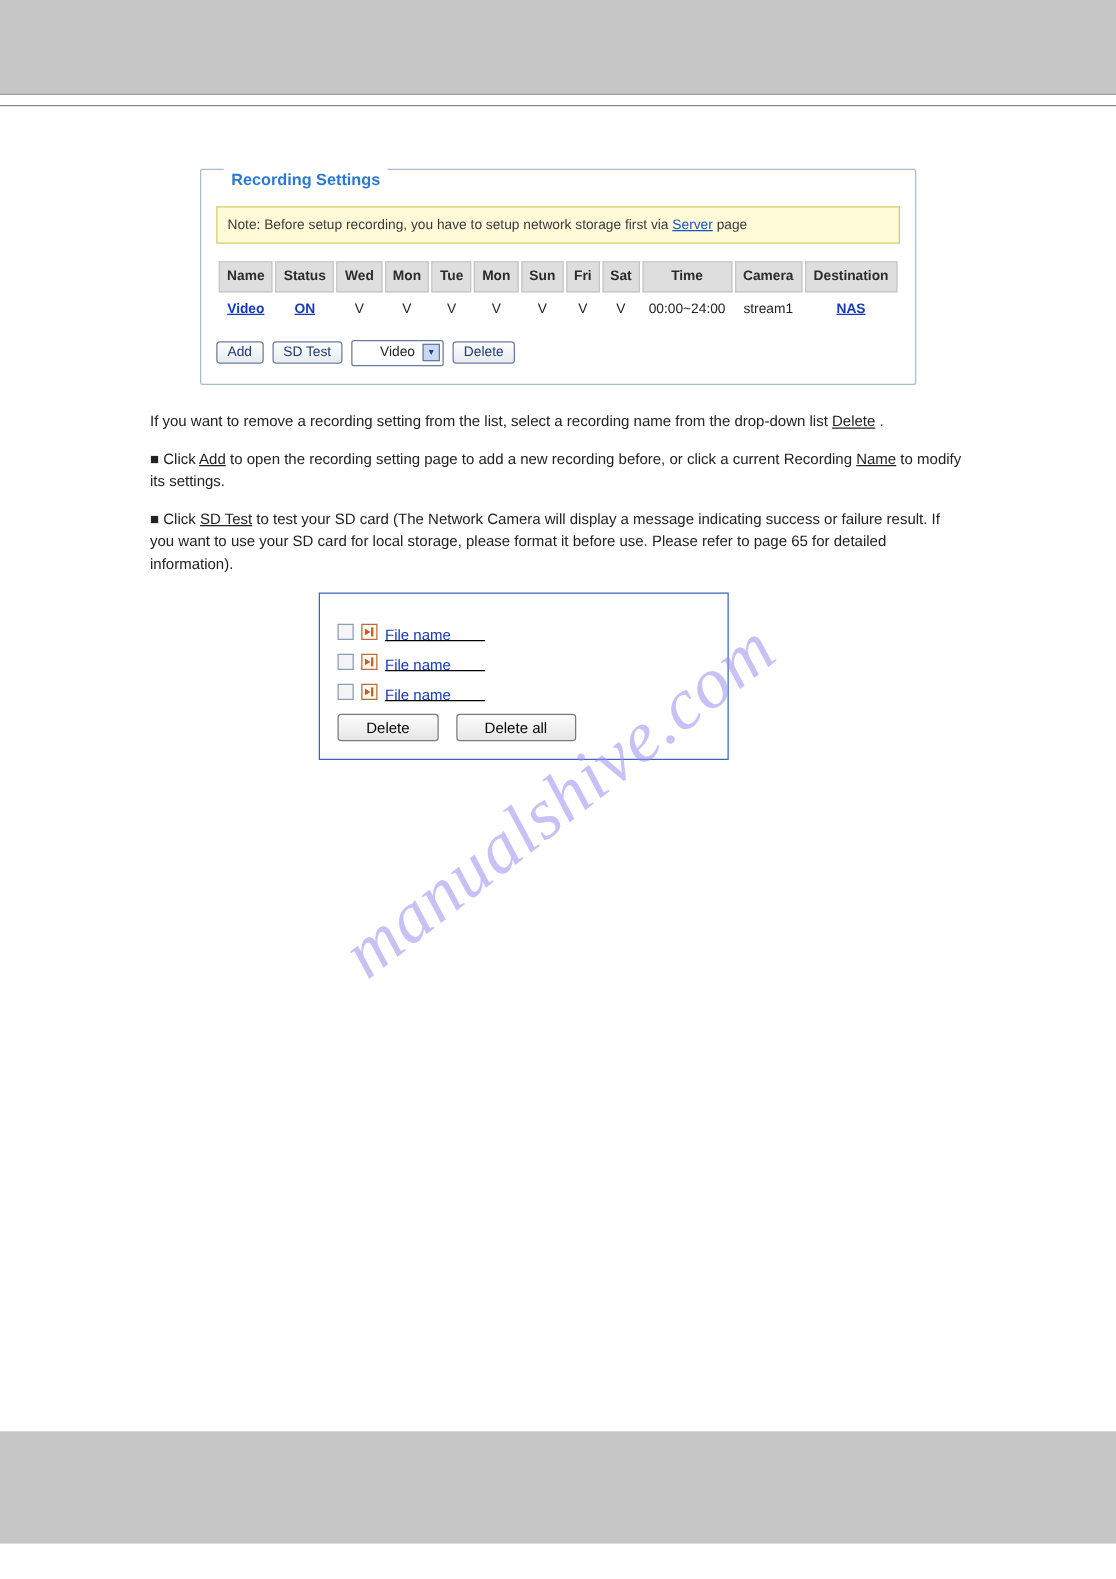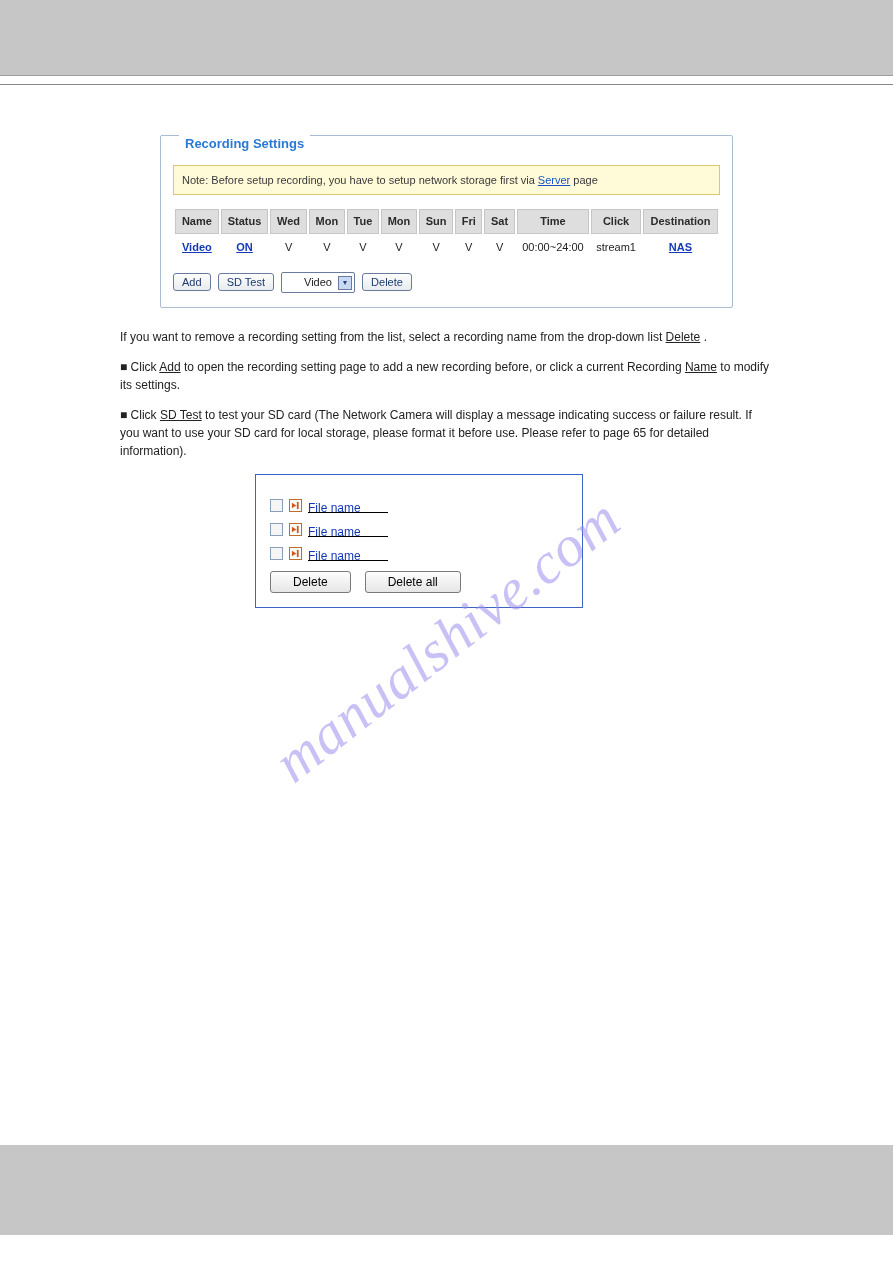--- a/index.html
+++ b/index.html
@@ -197,21 +197,21 @@
           <th>Name</th>
           <th>Status</th>
           <th>Wed</th>
           <th>Mon</th>
           <th>Tue</th>
           <th>Mon</th>
           <th>Sun</th>
           <th>Fri</th>
           <th>Sat</th>
           <th>Time</th>
-          <th>Click</th>
+          <th>Camera</th>
           <th>Destination</th>
         </tr>
         <tr>
           <td><span class="link-u">Video</span></td>
           <td><span class="link-u">ON</span></td>
           <td>V</td>
           <td>V</td>
           <td>V</td>
           <td>V</td>
           <td>V</td>

